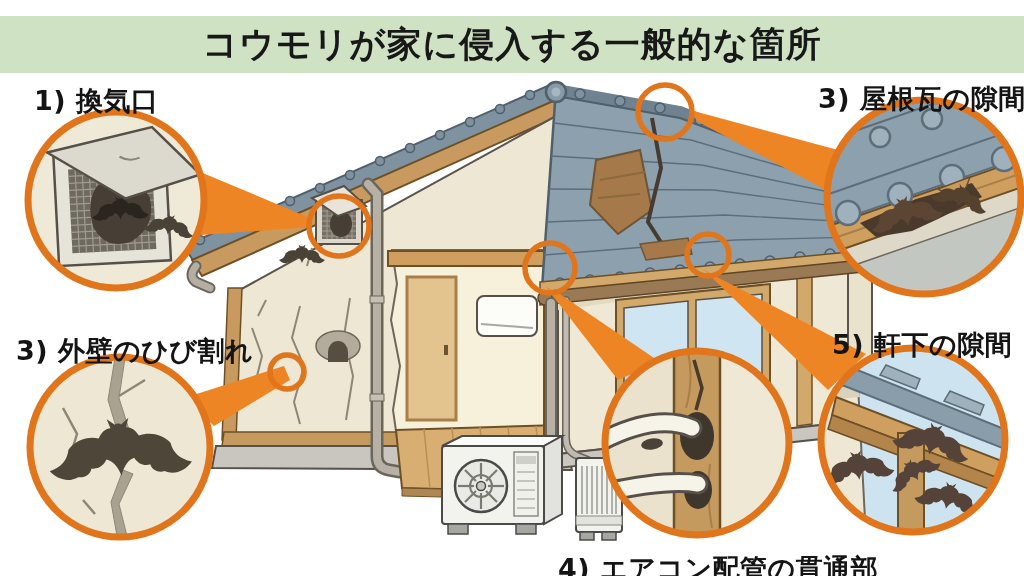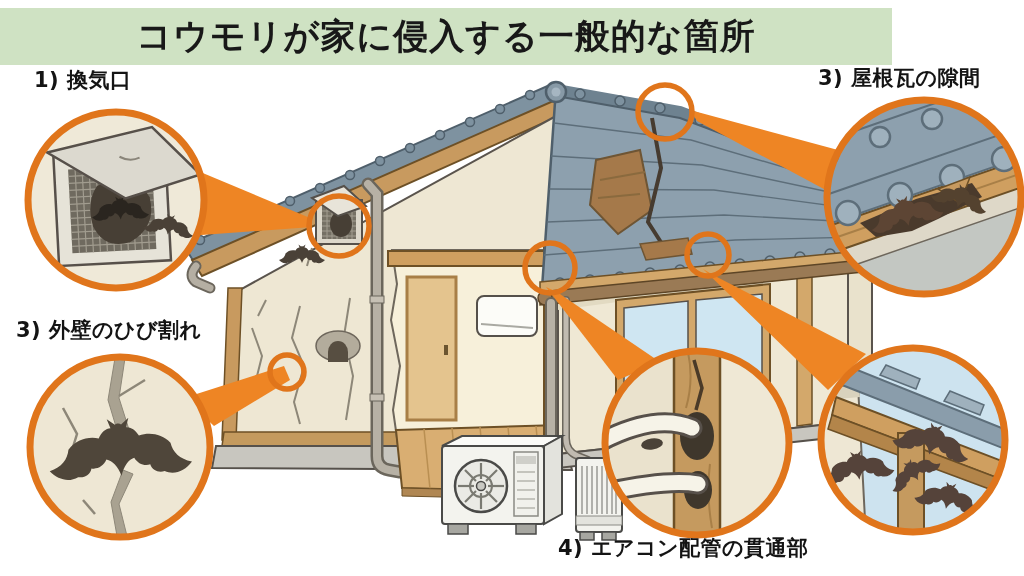--- a/index.html
+++ b/index.html
@@ -1,24 +1,24 @@
 <!DOCTYPE html>
 <html><head>
 <meta charset="utf-8">
 <style>
   html,body{margin:0;padding:0;background:#ffffff;}
   .stage{position:relative;width:1024px;height:576px;background:#ffffff;overflow:hidden;
          font-family:"DejaVu Sans","Liberation Sans",sans-serif;}
-  .banner{position:absolute;left:0;top:8px;width:892px;height:57px;background:#cfe2c3;
+  .banner{position:absolute;left:0;top:16px;width:1024px;height:57px;background:#cfe2c3;
           display:flex;align-items:center;justify-content:center;}
   .banner h1{margin:0;font-size:35px;font-weight:bold;color:#181818;letter-spacing:1px;}
   .base-art{position:absolute;left:0;top:0;}
   .callout{position:absolute;}
-  .callout-label{position:absolute;font-size:21px;font-weight:bold;color:#141414;
-                 white-space:nowrap;letter-spacing:0.5px;}
+  .callout-label{position:absolute;font-size:27px;font-weight:bold;color:#141414;
+                 white-space:nowrap;letter-spacing:0.5px;margin-top:17px;}
 </style>
 </head>
 <body>
 
 <div class="stage">
 
   <header class="banner">
     <h1>コウモリが家に侵入する一般的な箇所</h1>
   </header>
 
@@ -399,14 +399,15 @@
       <use href="#bat" transform="translate(100,132) scale(0.6) rotate(-30)" fill="#55433a"></use>
       <use href="#bat" transform="translate(134,158) scale(0.72) rotate(12)" fill="#55433a"></use>
     </g>
     <circle cx="99" cy="99" r="92" fill="none" stroke="#e0751b" stroke-width="7"></circle>
   </svg>
 
   <div class="callout-label" style="left:34px;top:66px;">1) 換気口</div>
   <div class="callout-label" style="left:16px;top:316px;">3) 外壁のひび割れ</div>
   <div class="callout-label" style="left:818px;top:64px;">3) 屋根瓦の隙間</div>
   <div class="callout-label" style="left:558px;top:534px;">4) エアコン配管の貫通部</div>
+  <div class="callout-label" style="left:832px;top:310px;">5) 軒下の隙間</div>
 
 </div>
 
 </body></html>

